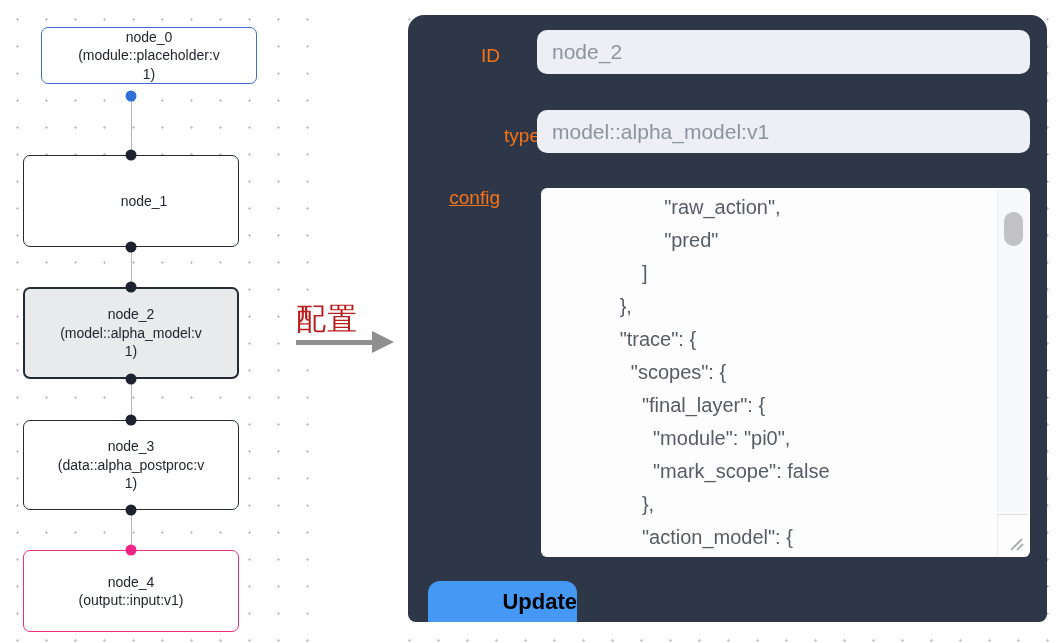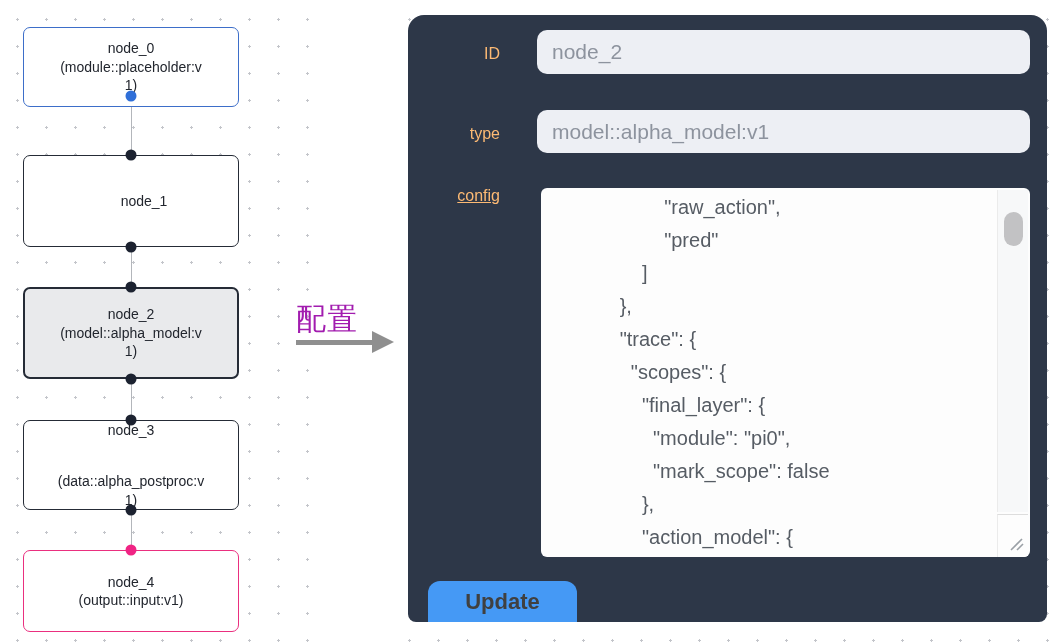--- a/index.html
+++ b/index.html
@@ -20,67 +20,67 @@
 
   
   .flow-node {
     position: absolute; left: 23px; width: 216px;
     background: #ffffff; border: 1.6px solid #252b36; border-radius: 7px;
     display: flex; flex-direction: column; align-items: center; justify-content: center;
     text-align: center; color: #22262e; font-size: 14px; line-height: 18.5px;
     z-index: 3;
   }
   .flow-node .node-type { max-width: 152px; word-break: break-all; }
-  #node-0 { top: 27px;  height: 80px; border-color: #3d6ec9; }
+  #node-0 { top: 27px;  height: 57px; border-color: #3d6ec9; margin-left: 18px; }
   #node-1 { top: 155px; height: 92px; padding-left: 26px; }
   #node-2 { top: 287px; height: 92px; border-width: 2.2px; background: #e9eaec; }
-  #node-3 { top: 420px; height: 90px; justify-content: space-between; }
+  #node-3 { top: 420px; height: 90px; }
   #node-4 { top: 550px; height: 82px; border-color: #ea2f7f; }
 
   .connector {
     position: absolute; left: 130.5px; width: 1.6px; background: #b3b6bb; z-index: 1;
   }
   #conn-0 { top: 96px;  height: 59px; }
   #conn-1 { top: 247px; height: 40px; }
   #conn-2 { top: 379px; height: 41px; }
   #conn-3 { top: 510px; height: 40px; }
 
   .port {
     position: absolute; width: 11px; height: 11px; border-radius: 50%;
     background: #1c2230; transform: translate(-50%,-50%); z-index: 4;
   }
   .port.blue { background: #2f6fd8; }
   .port.pink { background: #f02484; }
 
   
   #transition-label {
     position: absolute; left: 296px; top: 299px; width: 100px;
-    font-size: 30px; color: #a21caf; letter-spacing: 1px;
+    font-size: 30px; color: #b91c1c; letter-spacing: 1px;
   }
   #config-arrow-line {
     position: absolute; left: 296px; top: 340px; width: 78px; height: 5px;
     background: #8f8f8f;
   }
   #config-arrow-head {
     position: absolute; left: 372px; top: 331px; width: 0; height: 0;
     border-top: 11px solid transparent; border-bottom: 11px solid transparent;
     border-left: 22px solid #8f8f8f;
   }
 
   
   #config-panel {
     position: absolute; left: 408px; top: 15px; width: 639px; height: 607px;
     background: #2d3748; border-radius: 16px 16px 8px 8px; z-index: 5;
   }
   .field-label {
     position: absolute; left: 0; width: 92px; text-align: right;
-    color: #fdba74; font-size: 16px;
+    color: #f97316; font-size: 19px;
   }
   #label-id     { top: 30px; }
-  #label-type   { top: 110px; }
+  #label-type   { top: 110px; margin-left: 40px; }
   #label-config { top: 172px; text-decoration: underline; }
   .panel-input {
     position: absolute; left: 129px; width: 493px; height: 44px;
     background: #edeff4; border: none; outline: none; border-radius: 10px;
     color: #8d939e; font-size: 21px; font-family: "Liberation Sans", sans-serif;
     padding: 0 0 0 15px;
   }
   #input-id   { top: 15px; }
   #input-type { top: 95px; height: 43px; }
 
@@ -104,22 +104,22 @@
   }
   #editor-resize-corner {
     position: absolute; right: 2px; bottom: 0; width: 31px; height: 43px;
     background: #fdfdfd; border-top: 1px solid #dddddd; border-left: 1px solid #ebebeb;
   }
   #editor-resize-corner svg { position: absolute; right: 4px; bottom: 6px; }
 
   #update-button {
     position: absolute; left: 20px; top: 566px; width: 149px; height: 41px;
     background: #4599f5; border: none; border-radius: 12px 12px 0 0;
-    color: #404040; font-size: 22px; font-weight: bold;
-    font-family: "Liberation Sans", sans-serif; cursor: pointer;
+    color: #000000; font-size: 22px; font-weight: bold;
+    font-family: "Liberation Sans", sans-serif; cursor: pointer; text-align: right;
   }
 </style>
 </head>
 <body>
 
 <div id="stage">
 
   <div id="left-canvas" class="dotgrid"></div>
   <div id="right-canvas" class="dotgrid"></div>
 

